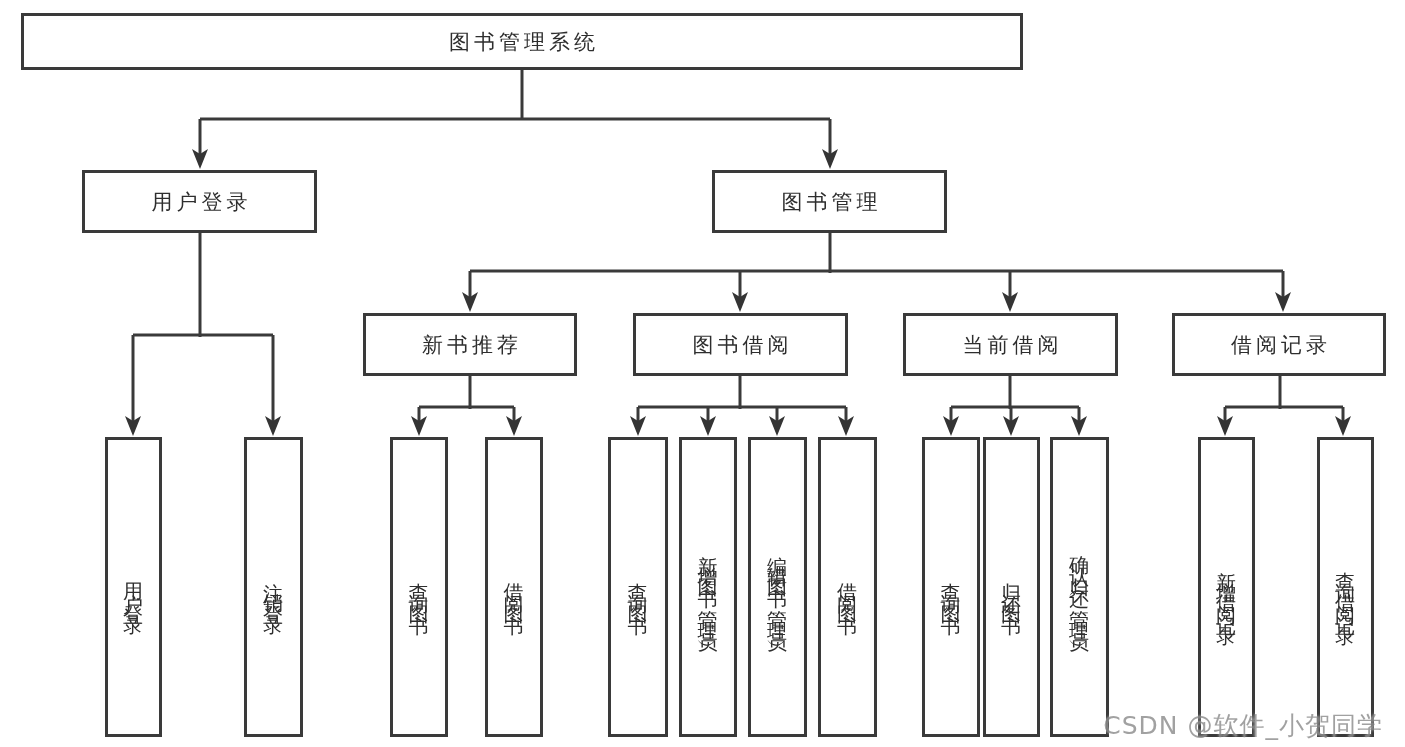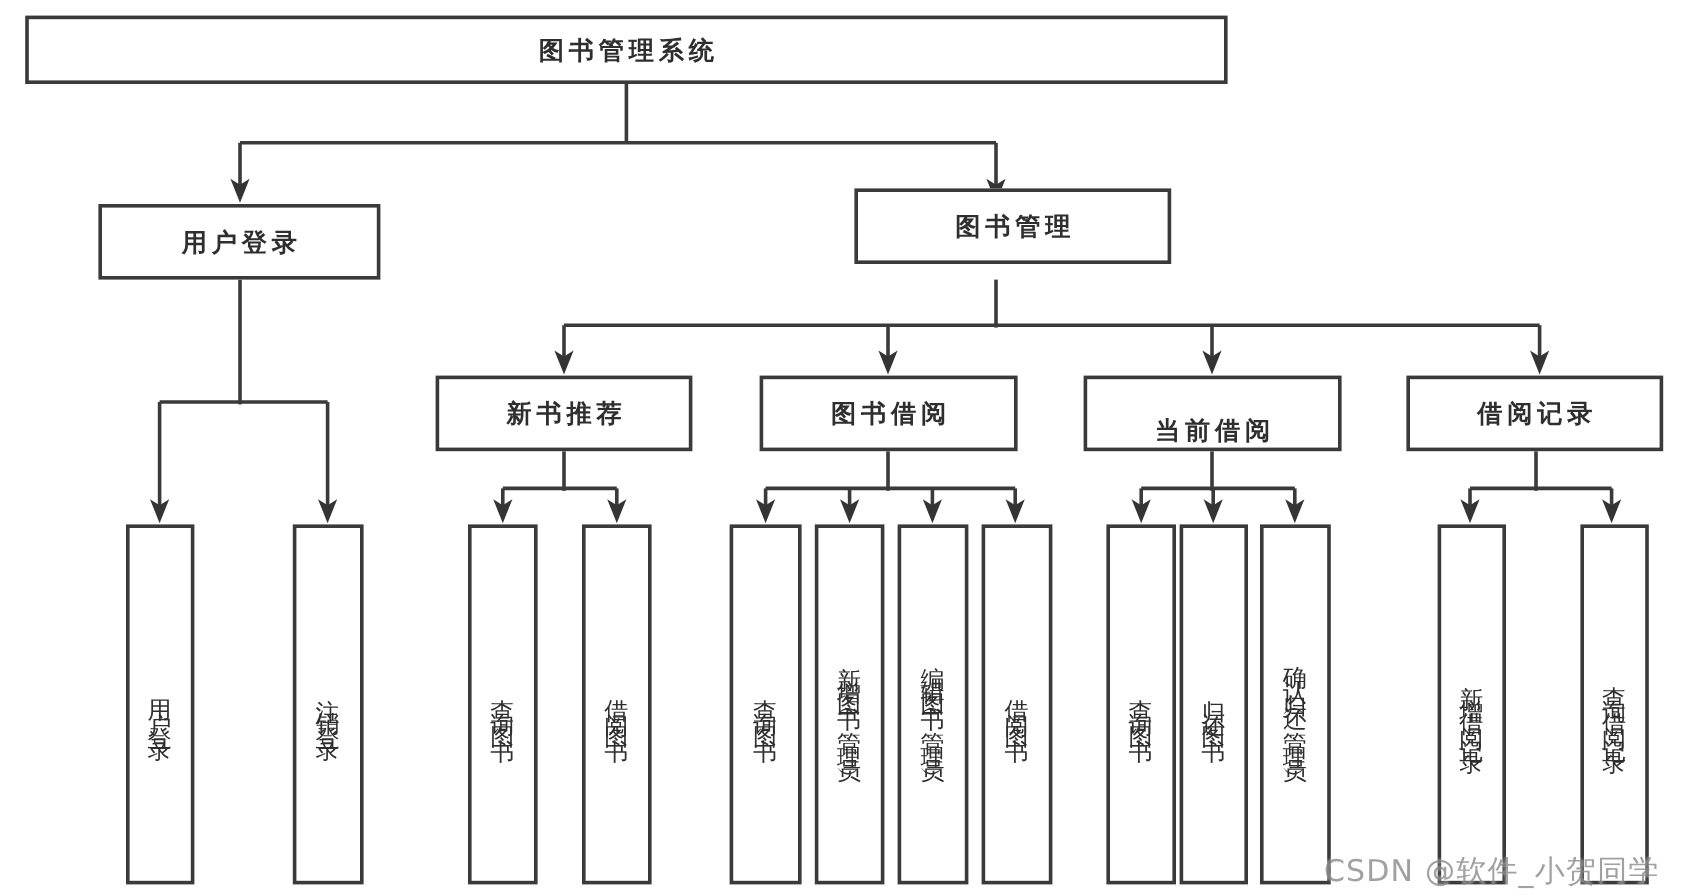--- a/index.html
+++ b/index.html
@@ -31,21 +31,21 @@
     align-items:center;
     justify-content:center;
     text-align:center;
     color:#2e2e2e;
   }
   .hnode {
     font-size:21px;
     letter-spacing:4px;
     white-space:nowrap;
   }
-  .hnode span { display:inline-block; transform:translateX(2px);font-weight:bold; }
+  .hnode span { display:inline-block; transform:translateX(2px); }
   .leaf {
     writing-mode:vertical-rl;
     text-orientation:mixed;
     font-size:20px;
     letter-spacing:11px;
     line-height:1;
     padding-top:4px;
   }
   .watermark {
     position:absolute;
@@ -141,31 +141,31 @@
     </g>
   </svg>
 
   <div class="node hnode" style="left:21px; top:13px; width:1002px; height:57px;">
     <span>图书管理系统</span>
   </div>
 
   <div class="node hnode" style="left:82px; top:170px; width:235px; height:63px;">
     <span>用户登录</span>
   </div>
-  <div class="node hnode" style="left:712px; top:157px; width:264px; height:63px;">
+  <div class="node hnode" style="left:712px; top:170px; width:235px; height:63px;">
     <span>图书管理</span>
   </div>
 
   <div class="node hnode" style="left:633px; top:313px; width:215px; height:63px;">
     <span>图书借阅</span>
   </div>
   <div class="node hnode" style="left:363px; top:313px; width:214px; height:63px;">
     <span>新书推荐</span>
   </div>
-  <div class="node hnode" style="left:903px; top:313px; width:215px; height:63px;align-items:flex-end;">
+  <div class="node hnode" style="left:903px; top:313px; width:215px; height:63px;">
     <span>当前借阅</span>
   </div>
   <div class="node hnode" style="left:1172px; top:313px; width:214px; height:63px;">
     <span>借阅记录</span>
   </div>
 
   <div class="node leaf" style="left:105px; top:437px; width:57px; height:300px;">用户登录</div>
   <div class="node leaf" style="left:244px; top:437px; width:59px; height:300px;">注销登录</div>
 
   <div class="node leaf" style="left:390px; top:437px; width:58px; height:300px;">查询图书</div>

